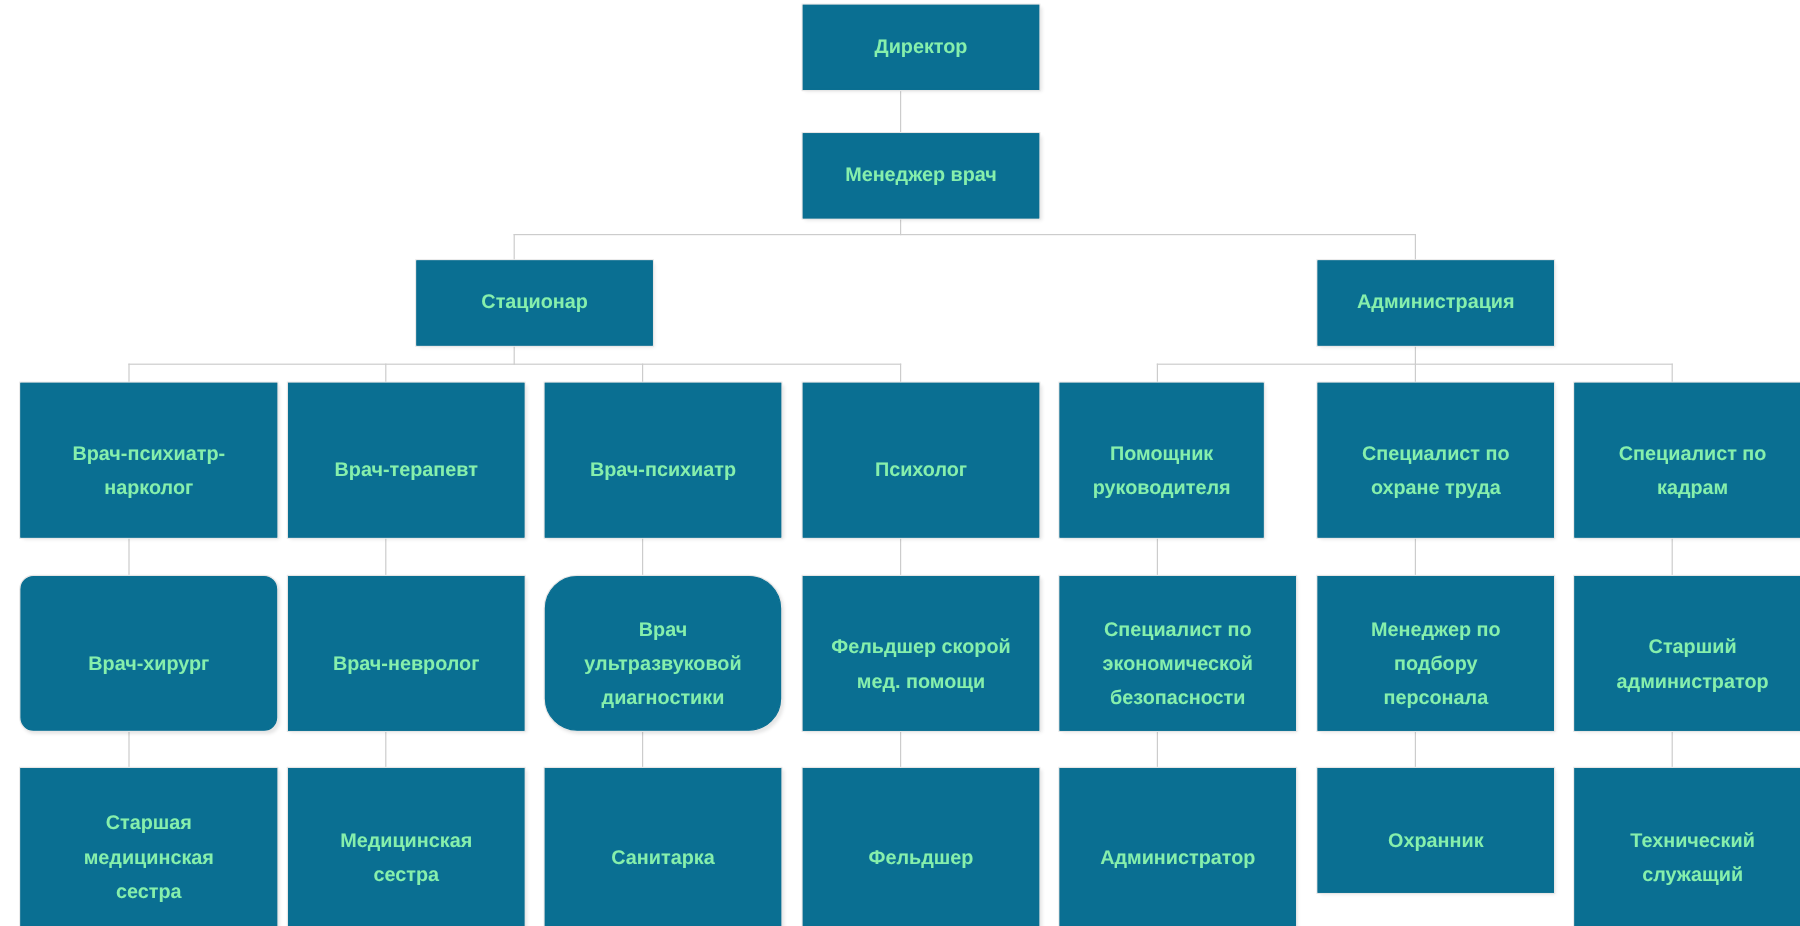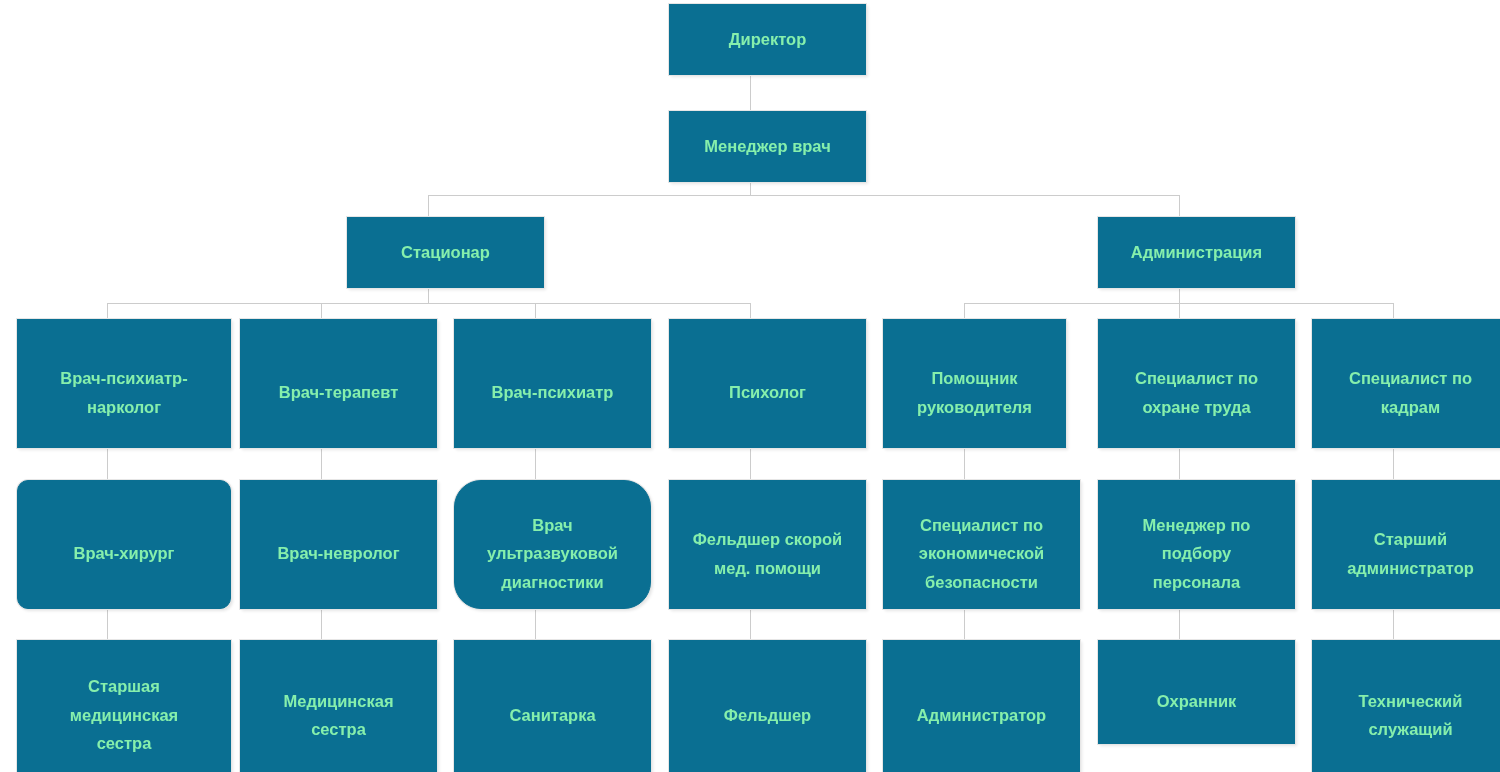--- a/index.html
+++ b/index.html
@@ -114,21 +114,21 @@
   </div>
   <div class="node top-align" style="left:223px; top:319px; width:197px; height:129px;">
     <span class="node-label">Врач-терапевт</span>
   </div>
   <div class="node top-align" style="left:437px; top:319px; width:197px; height:129px;">
     <span class="node-label">Врач-психиатр</span>
   </div>
   <div class="node top-align" style="left:652px; top:319px; width:197px; height:129px;">
     <span class="node-label">Психолог</span>
   </div>
-  <div class="node top-align" style="left:866px; top:319px; width:183px; height:129px;">
+  <div class="node top-align" style="left:866px; top:319px; width:170px; height:129px;">
     <span class="node-label">Помощник
 руководителя</span>
   </div>
   <div class="node top-align" style="left:1081px; top:319px; width:197px; height:129px;">
     <span class="node-label">Специалист по
 охране труда</span>
   </div>
   <div class="node top-align" style="left:1295px; top:319px; width:197px; height:129px;">
     <span class="node-label">Специалист по
 кадрам</span>

